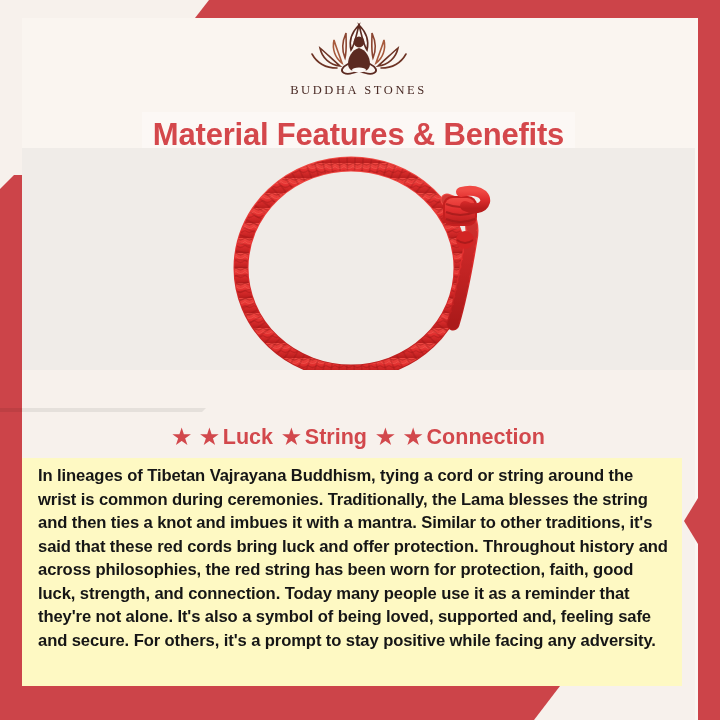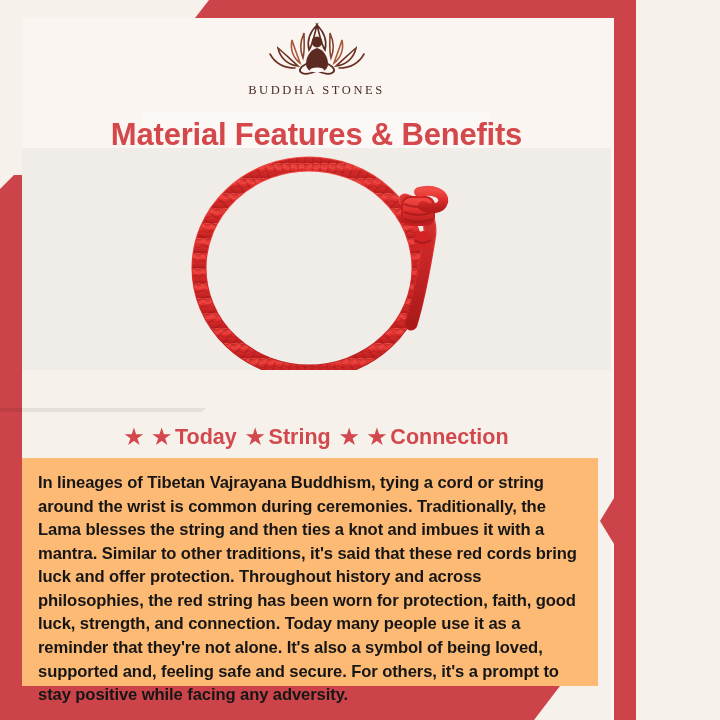--- a/index.html
+++ b/index.html
@@ -4,21 +4,21 @@
 <style>
   html,body{margin:0;padding:0;}
   body{
     width:720px;height:720px;
     background:#f7f1ec;
     font-family:"Liberation Sans", sans-serif;
     overflow:hidden;
   }
   #page{
     position:relative;
-    width:636px;height:720px;
+    width:720px;height:720px;
     background:#f7f1ec;
     overflow:hidden;
   }
 
   
   .bar-top{
     position:absolute;top:0;left:195px;width:525px;height:18px;
     background:#cc4449;
     clip-path:polygon(14px 0,100% 0,100% 100%,0 100%);
   }
@@ -120,22 +120,22 @@
     white-space:nowrap;
   }
   .benefit .star{
     color:#d2484c;font-size:21px;line-height:1;
     display:inline-block;transform:translateY(-1px);
   }
 
   
   .desc{
     position:absolute;left:22px;right:38px;top:458px;bottom:34px;
-    background:#fdba74;
-    padding:13px 14px 0 16px;
+    background:#fef9c3;
+    padding:6px 14px 0 16px;
     box-sizing:border-box;
   }
   .desc p{
     margin:0;
     font-size:16.6px;
     line-height:1.42;
     color:#161616;
     font-weight:600;
     letter-spacing:-0.1px;
     text-align:left;
@@ -225,21 +225,21 @@
   </div>
 
   <div class="banner-shadow"></div>
 
   <div class="benefits">
     <span class="benefit">
       <span class="star">★</span>
     </span>
     <span class="benefit">
       <span class="star">★</span>
-      <span>Today</span>
+      <span>Luck</span>
     </span>
     <span class="benefit">
       <span class="star">★</span>
       <span>String</span>
     </span>
     <span class="benefit">
       <span class="star">★</span>
     </span>
     <span class="benefit">
       <span class="star">★</span>

